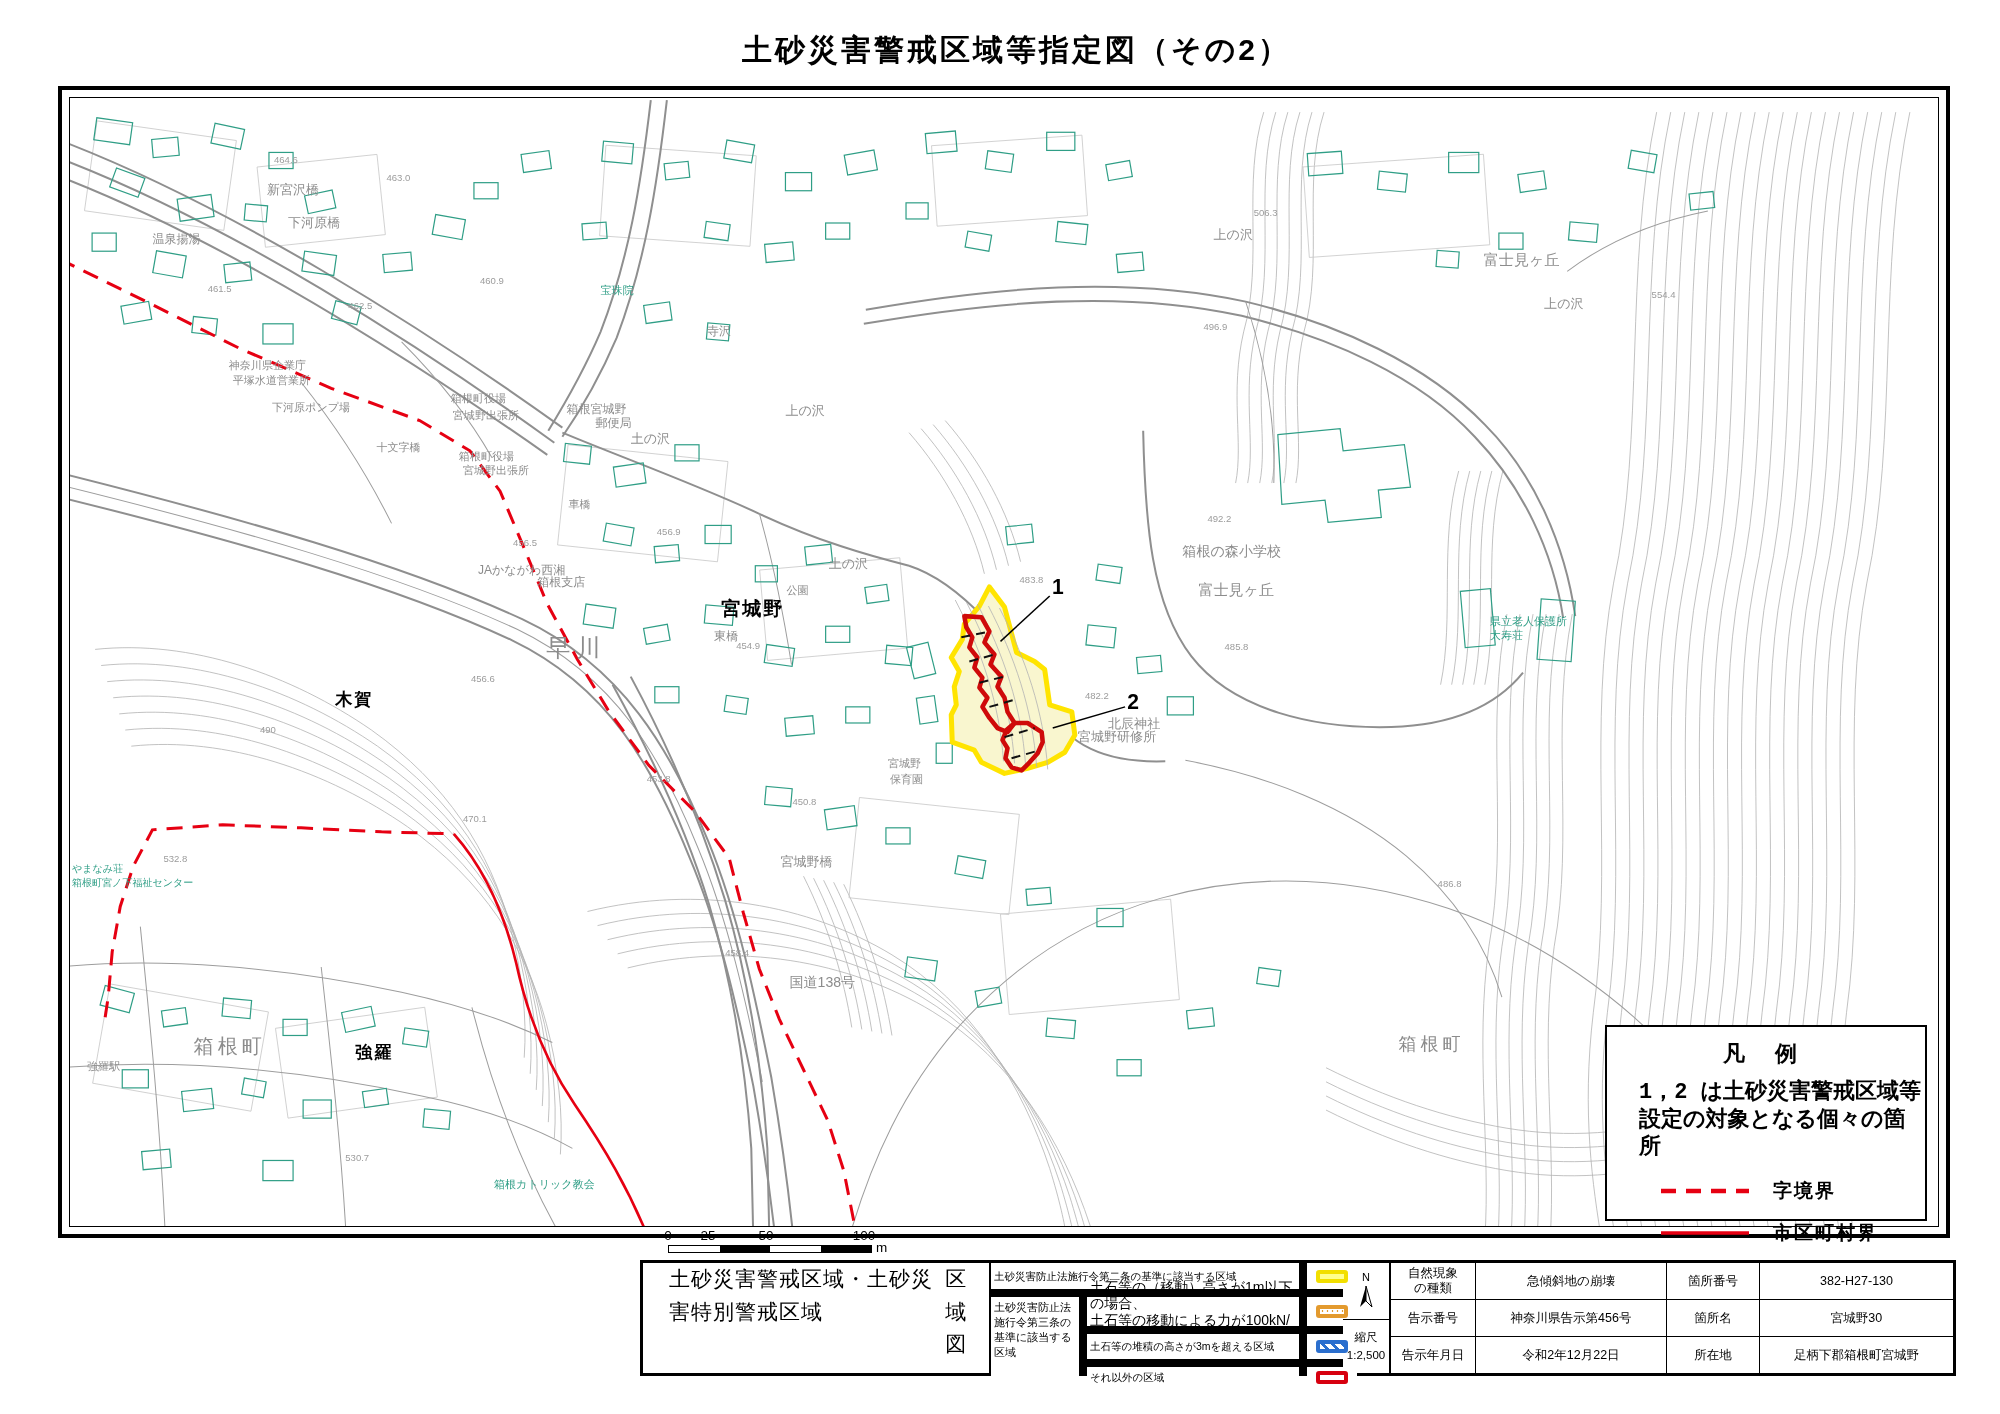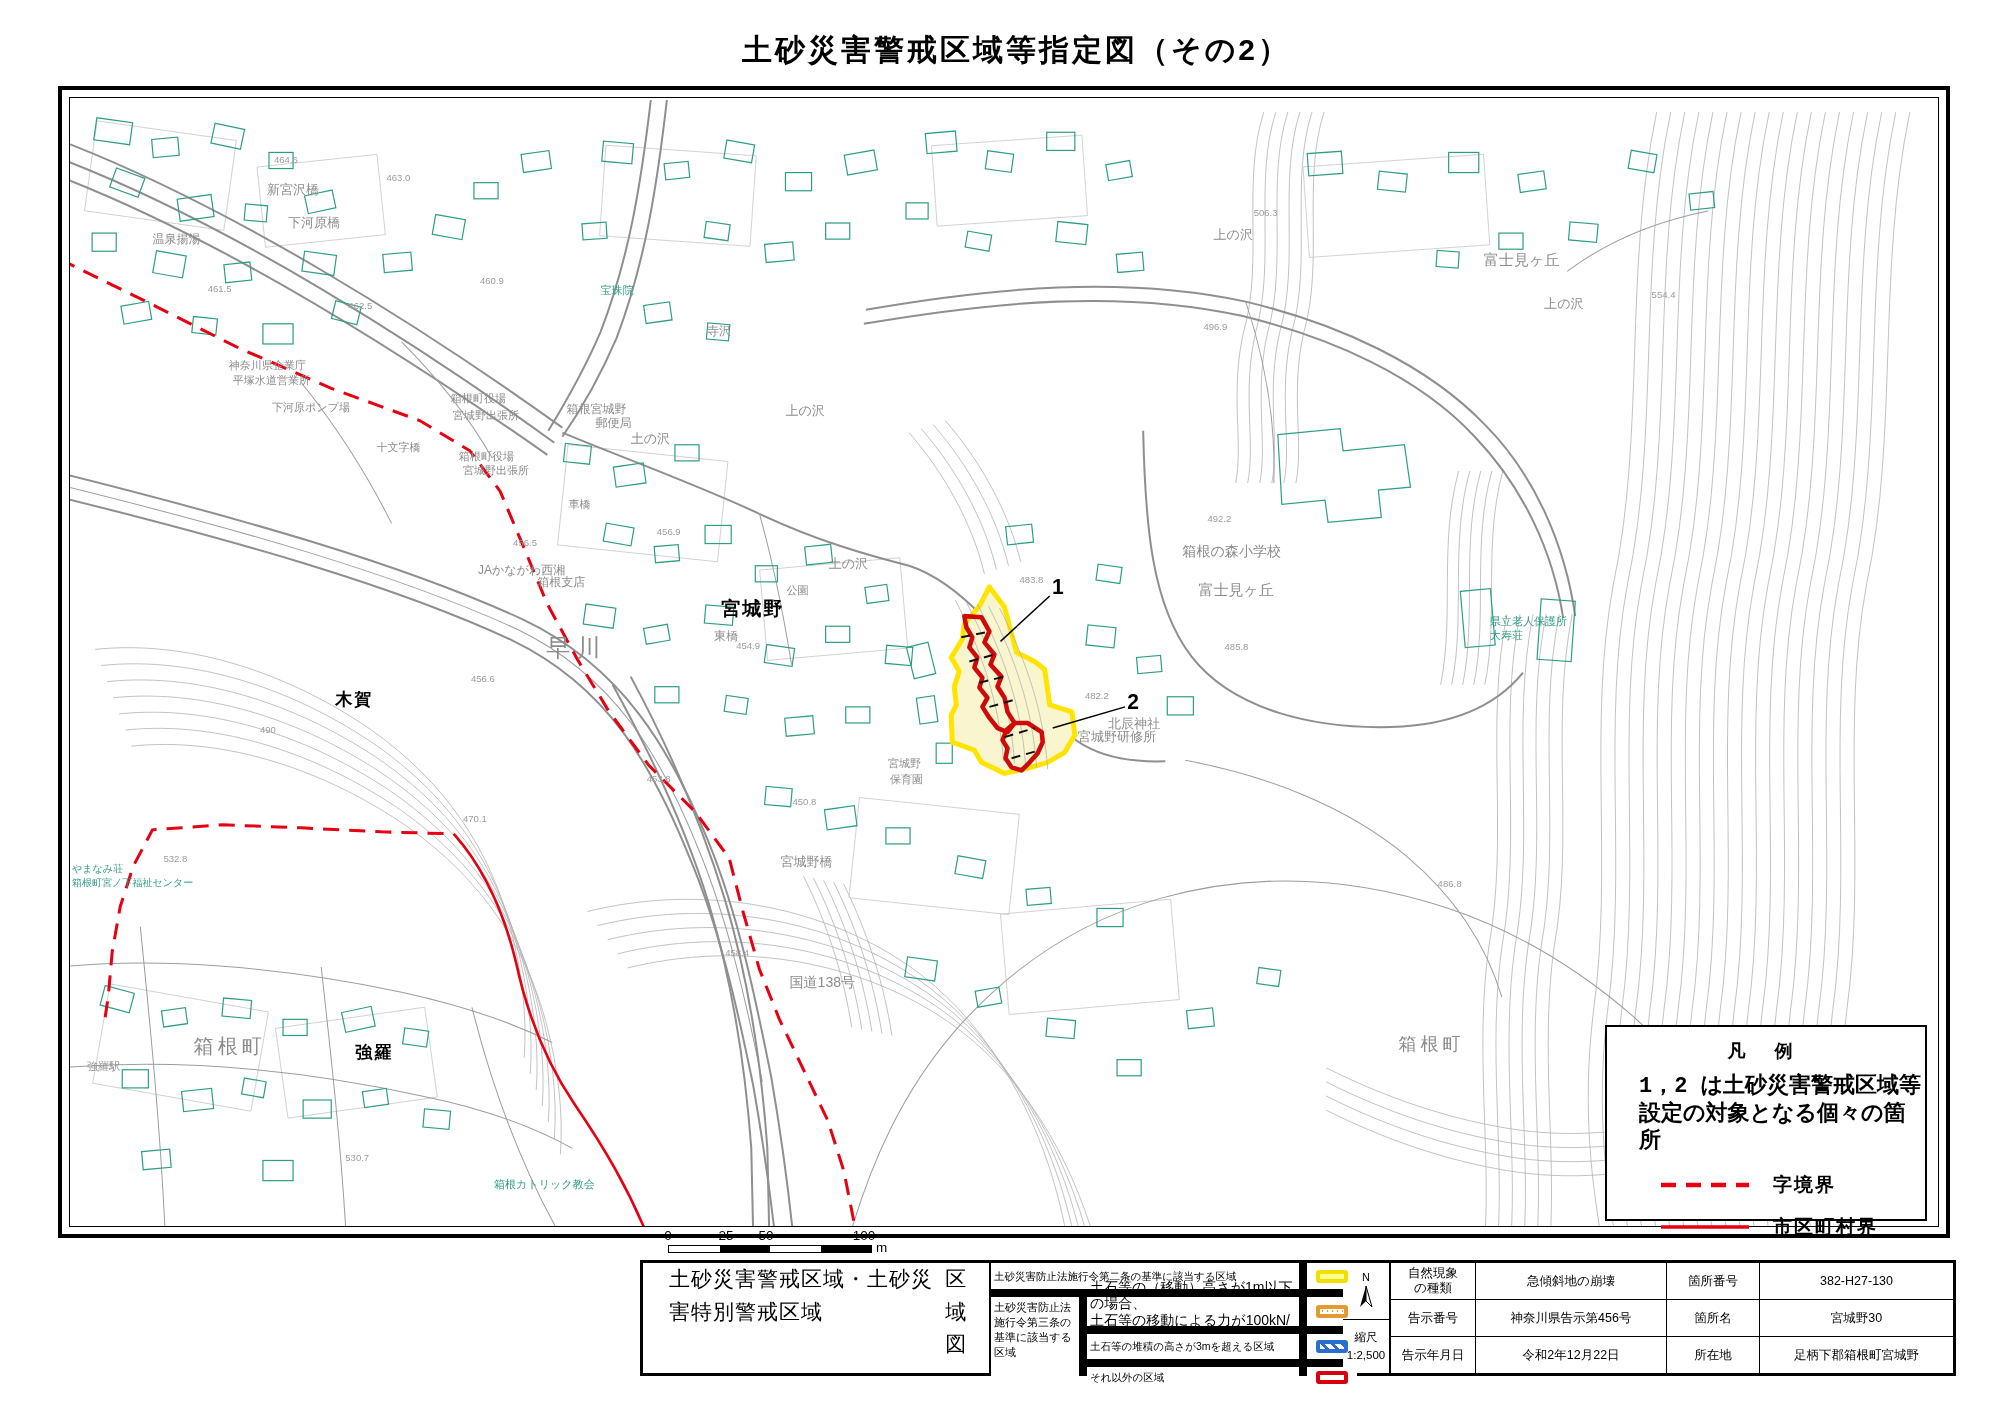--- a/index.html
+++ b/index.html
@@ -21,21 +21,21 @@
   .mg{fill:#8c8c8c;}
   .mb{fill:#000;font-weight:bold;}
   .mt{fill:#2f9e86;}
   .me{fill:#9c9c9c;font-size:9.5px;}
   .mz{fill:#000;font-size:21px;font-weight:bold;}
   .sec{stroke:#111;stroke-width:2;stroke-dasharray:9 6;}
   .leader{stroke:#000;stroke-width:1.5;}
   
   .legend-box{position:absolute;left:1605px;top:1025px;width:318px;height:192px;background:#fff;
         border:2.5px solid #000;z-index:5;}
-  .legend-box .lb-title{text-align:center;font-size:18px;font-weight:bold;letter-spacing:12px;margin-top:12px;}
+  .legend-box .lb-title{text-align:center;font-size:22px;font-weight:bold;letter-spacing:12px;margin-top:12px;}
   .legend-box .lb-desc{font-size:22px;font-weight:bold;line-height:1.25;margin:10px 0 0 32px;font-family:Liberation Mono, monospace;}
   .lb-row{display:flex;align-items:center;margin:16px 0 0 52px;}
   .lb-row svg{margin-right:22px;}
   .lb-row .lb-label{font-size:19px;font-weight:bold;letter-spacing:2px;}
   
   .scalebar{position:absolute;left:660px;top:1228px;width:240px;height:32px;z-index:5;font-size:13.5px;}
   .scalebar .num{position:absolute;top:0;transform:translateX(-50%);}
   .scalebar .bar{position:absolute;left:8px;top:17px;width:204px;height:8px;border:1.2px solid #000;
         box-sizing:border-box;display:flex;}
   .scalebar .seg{height:100%;}
@@ -439,21 +439,21 @@
     <div class="lb-row">
       <svg width="92" height="12">
         <line x1="2" y1="6" x2="90" y2="6" stroke="#e60012" stroke-width="3.5"></line>
       </svg>
       <span class="lb-label">市区町村界</span>
     </div>
   </div>
 
   <div class="scalebar">
     <span class="num" style="left:8px">0</span>
-    <span class="num" style="left:66px">25</span>
+    <span class="num" style="left:48px">25</span>
     <span class="num" style="left:106px">50</span>
     <span class="num" style="left:204px">100</span>
     <div class="bar">
       <div class="seg" style="width:25%;background:#fff"></div>
       <div class="seg" style="width:25%;background:#000"></div>
       <div class="seg" style="width:25%;background:#fff"></div>
       <div class="seg" style="width:25%;background:#000"></div>
     </div>
     <span class="unit">m</span>
   </div>

